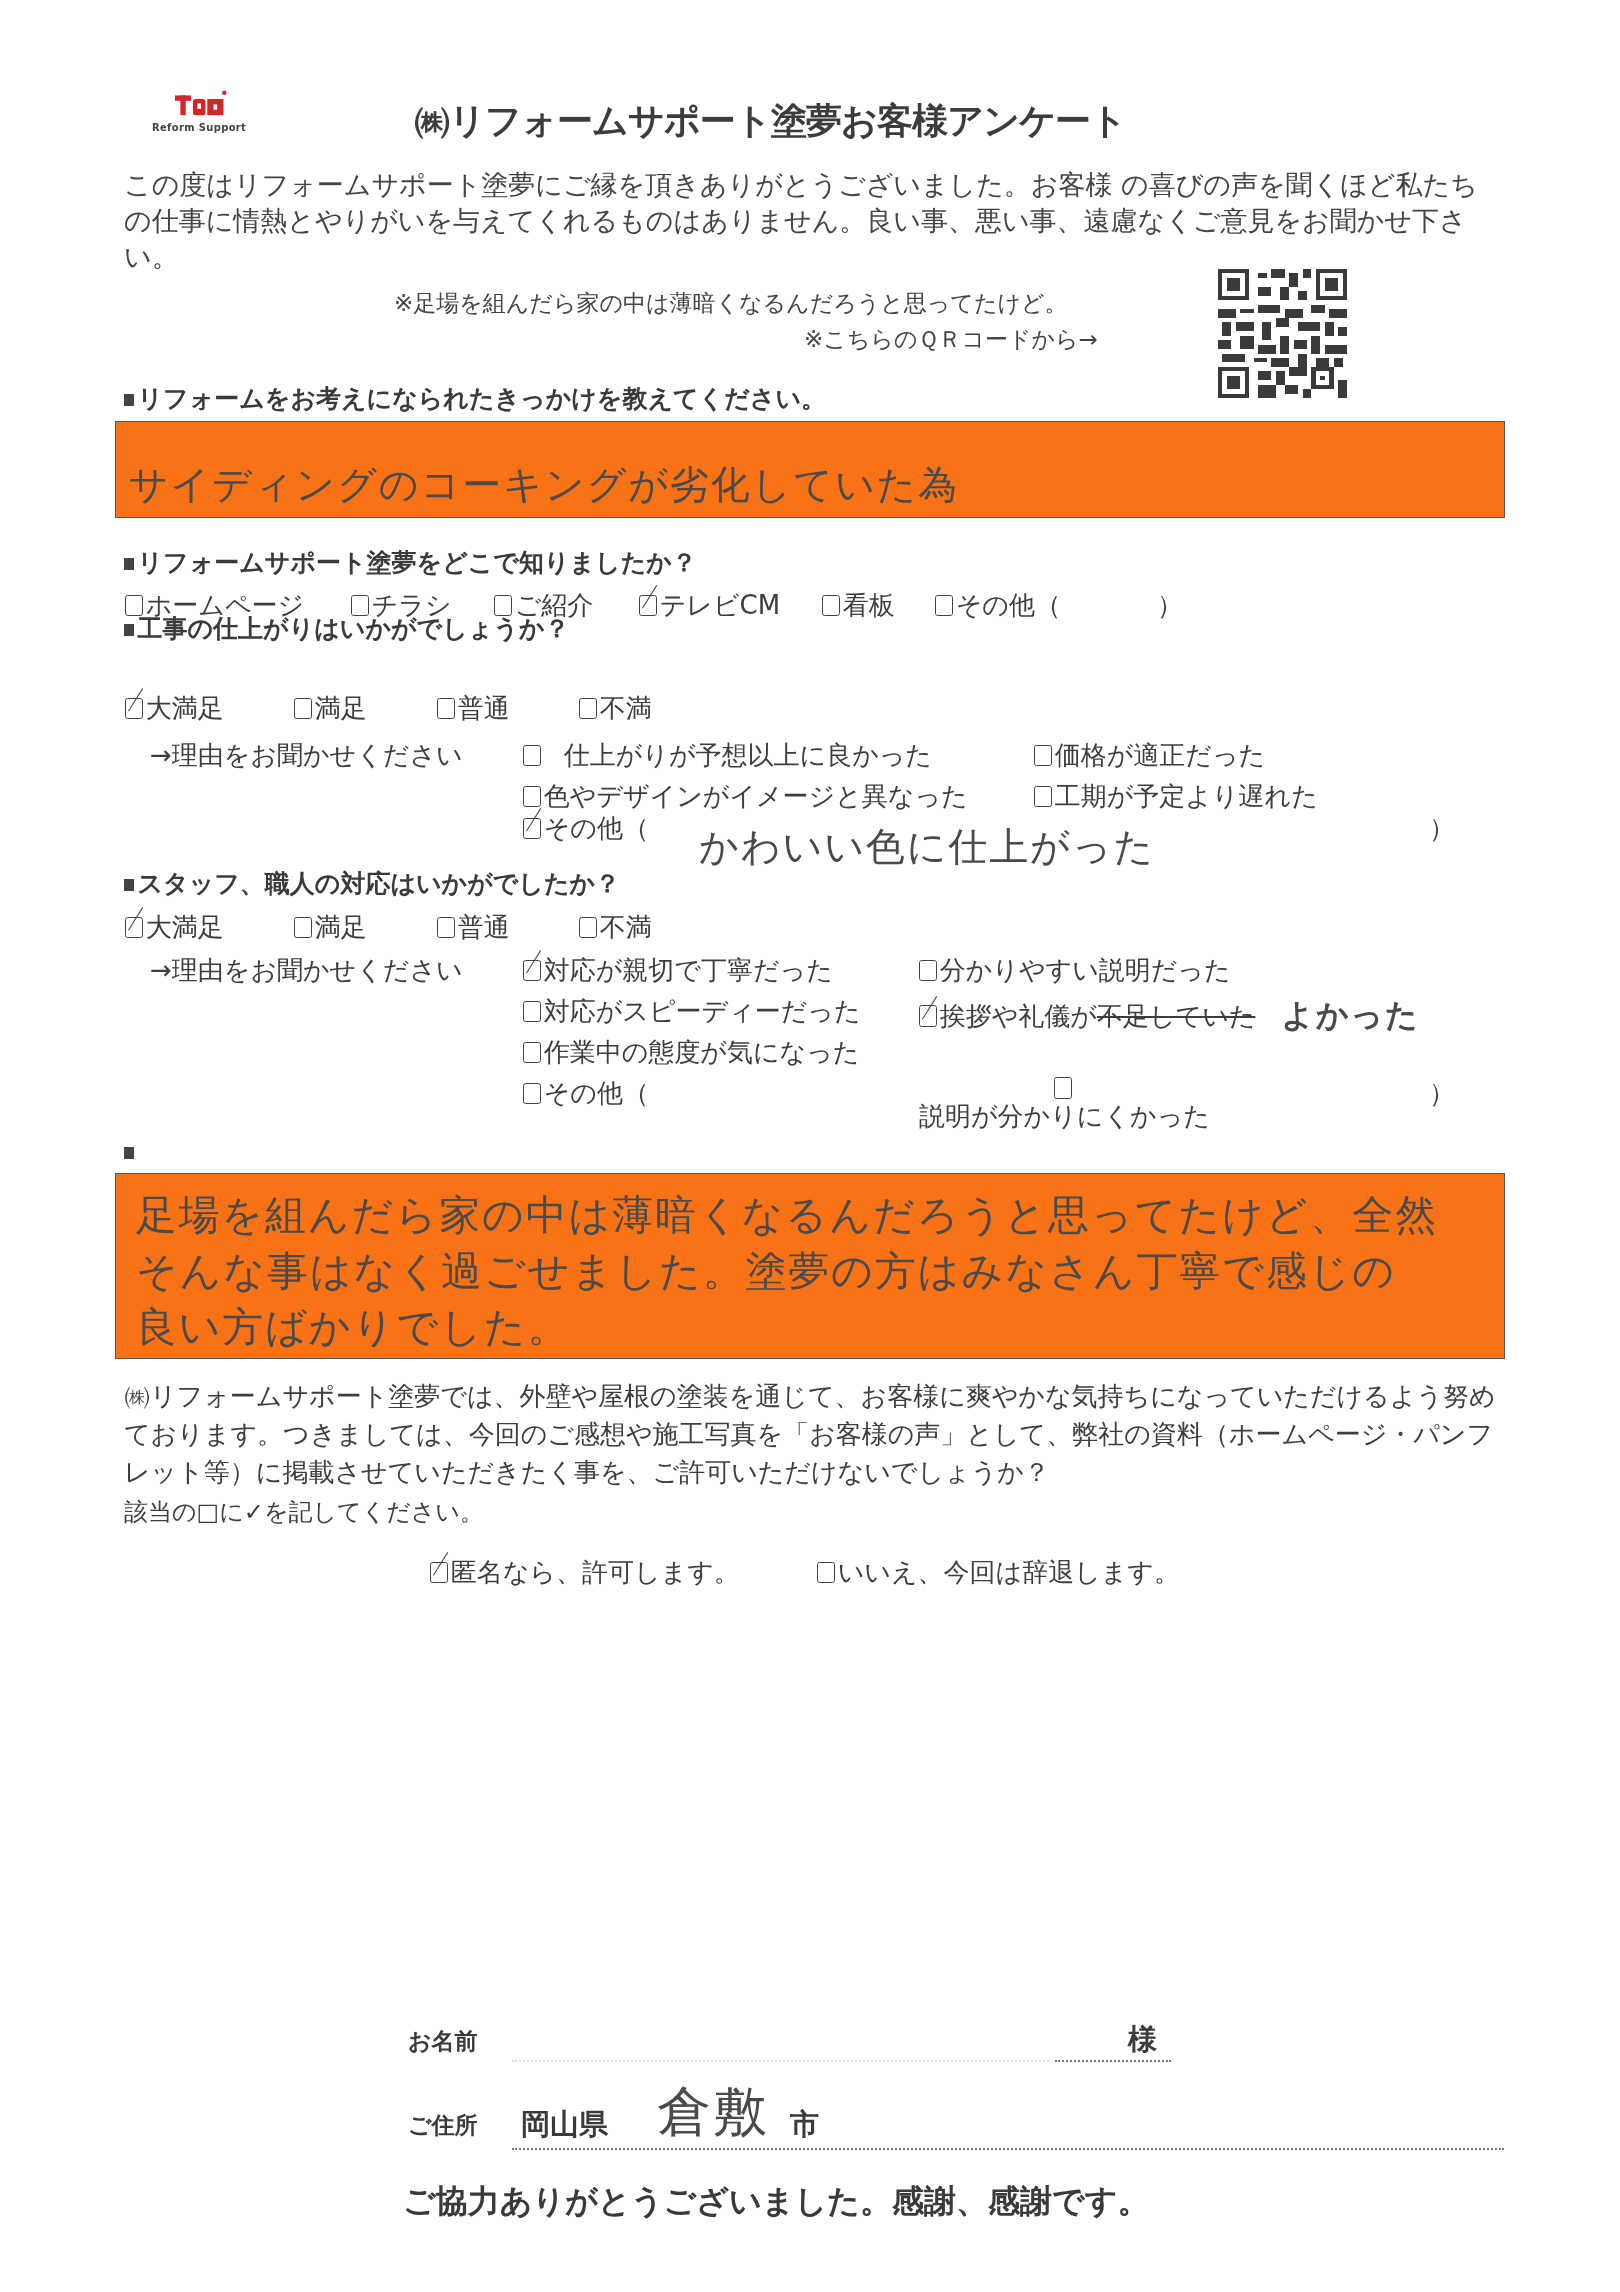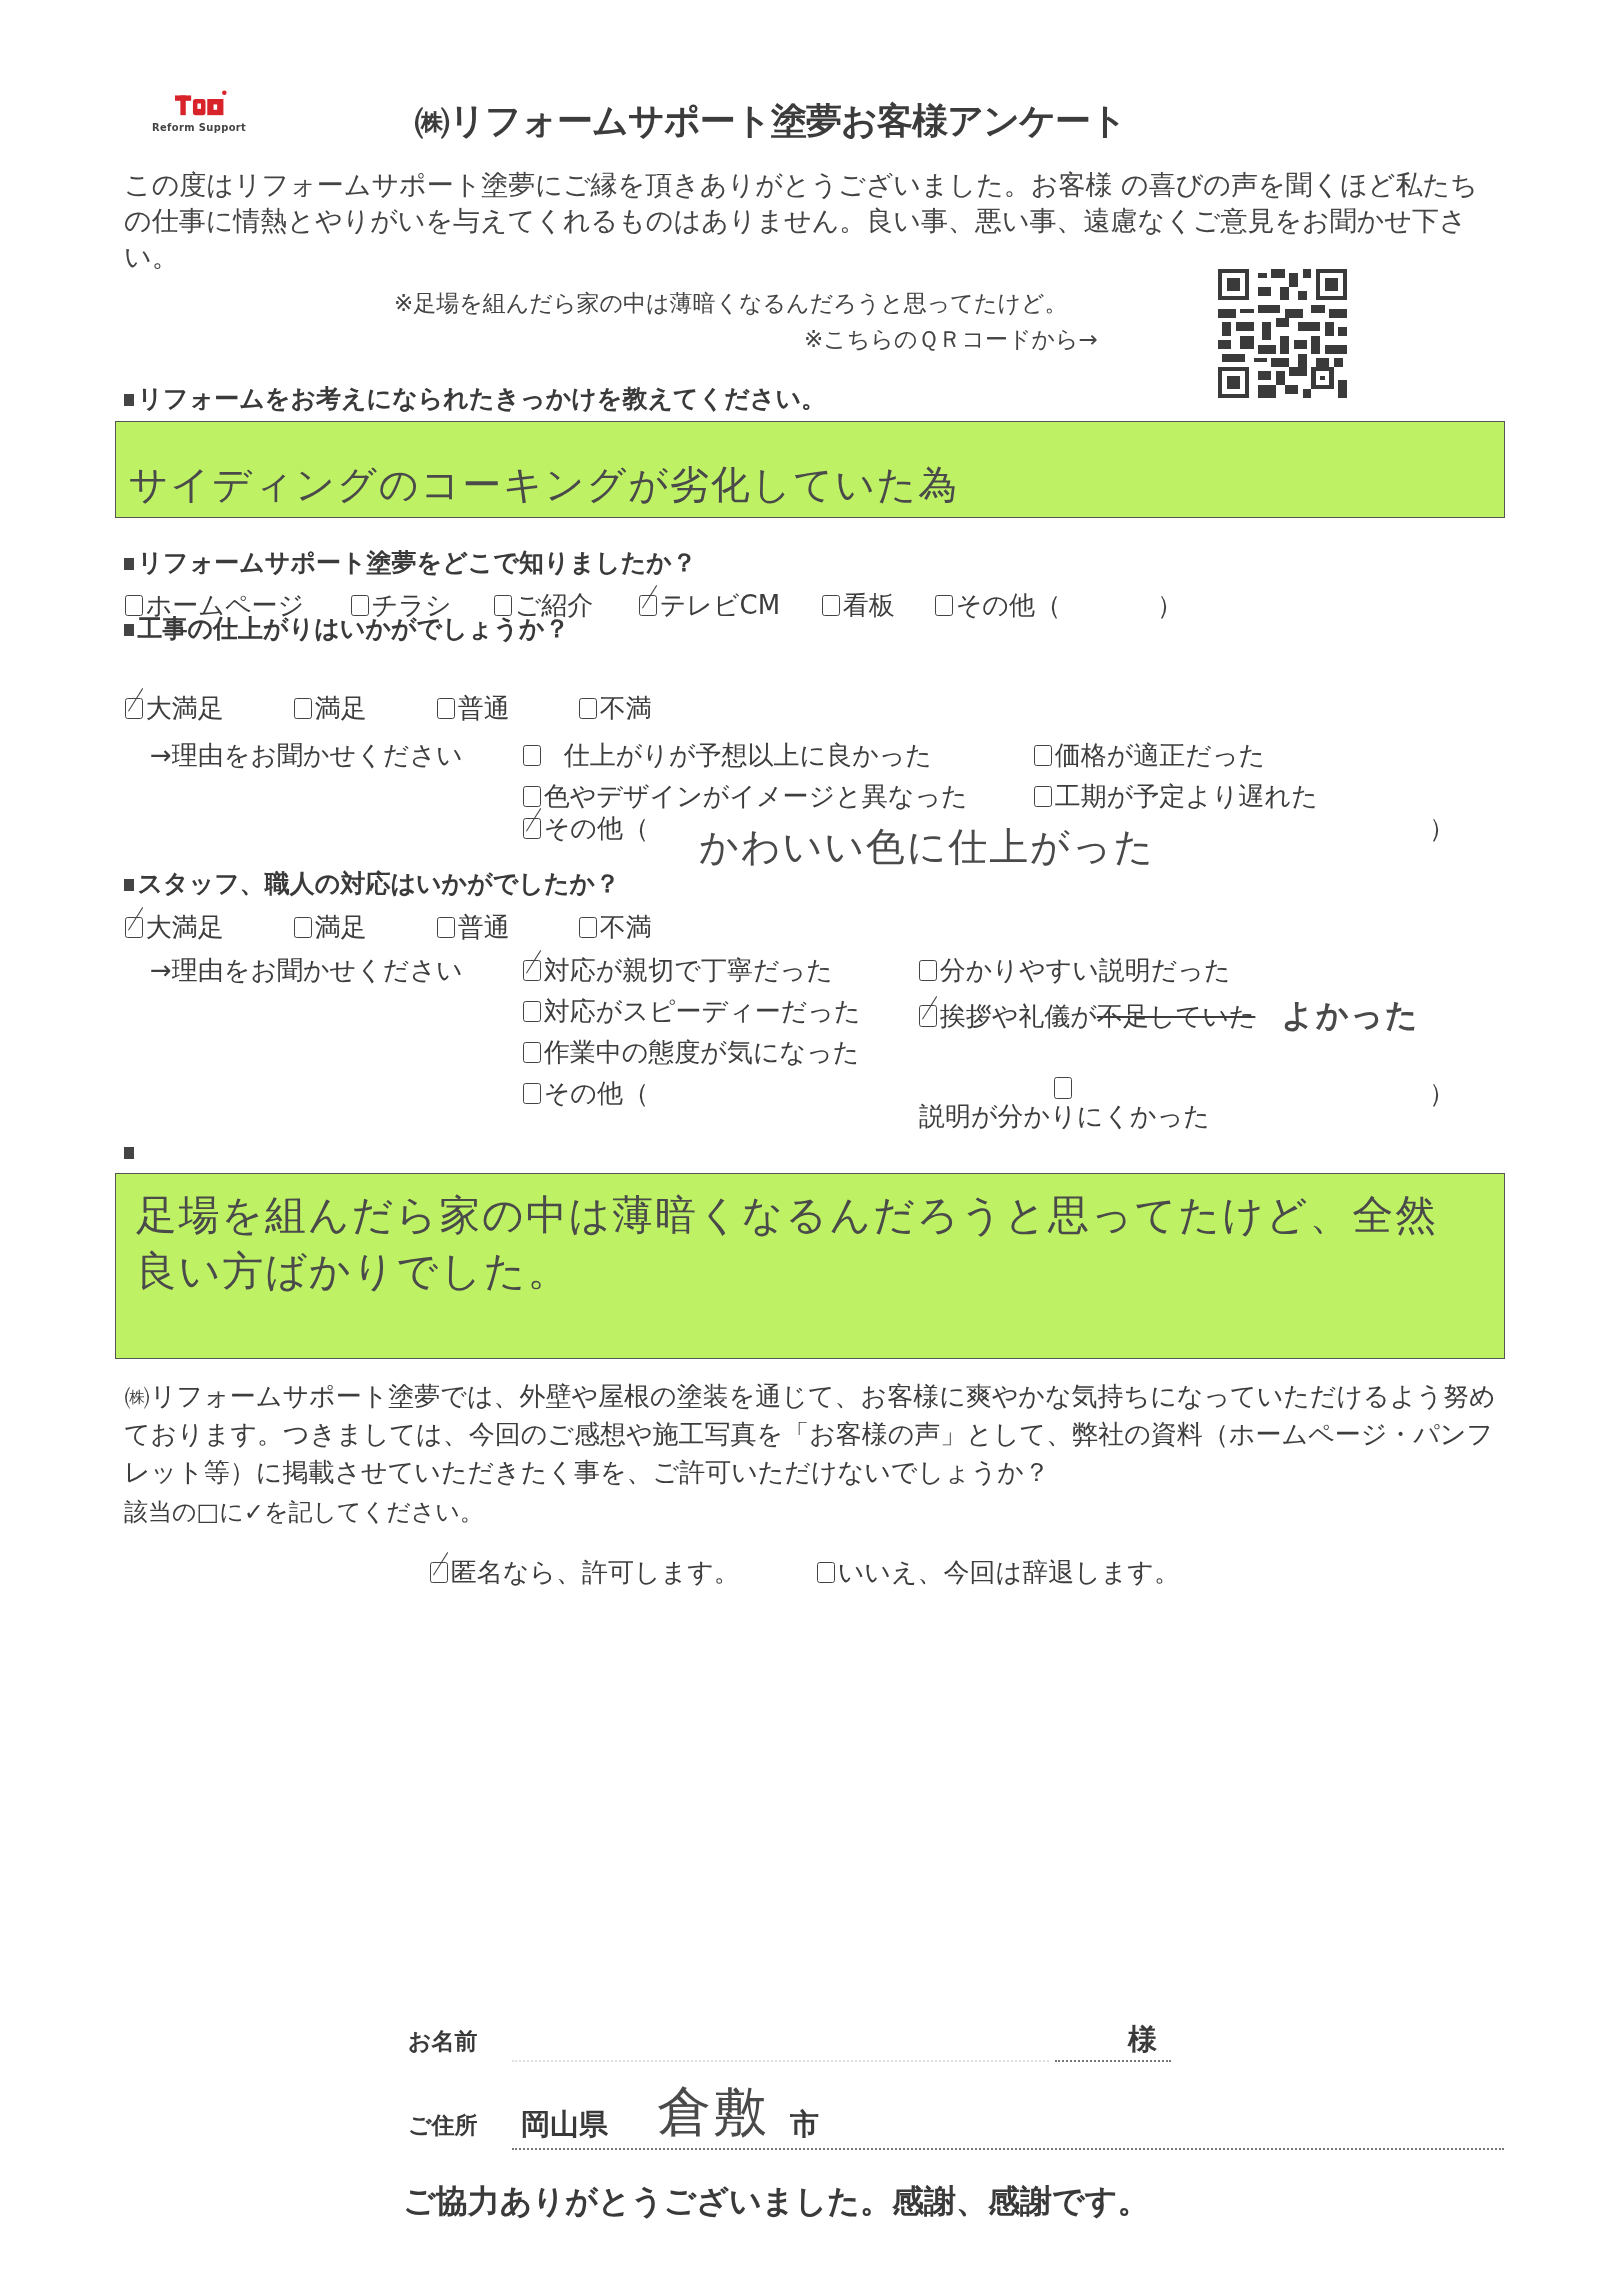--- a/index.html
+++ b/index.html
@@ -9,21 +9,21 @@
   .logo{left:143px;top:86px;width:125px;height:54px;}
   .logo-mark{position:absolute;left:32px;top:3.6px;width:52px;height:27px;}
   .logo-sub{position:absolute;left:9px;top:36px;font-size:9.9px;font-weight:bold;color:#444;letter-spacing:0.4px;white-space:nowrap;}
   .title{left:414px;top:97px;font-size:36px;font-weight:bold;color:#3c3c3c;letter-spacing:-0.9px;white-space:nowrap;}
   .intro{left:124px;top:167px;width:1379px;font-size:27px;line-height:36px;color:#444;}
   .note1{left:394px;top:288px;font-size:23px;color:#444;white-space:nowrap;}
   .note2{left:804px;top:324px;font-size:23px;color:#444;white-space:nowrap;}
   .qr{left:1218px;top:269px;width:129px;height:129px;}
   .qhead{font-size:25px;font-weight:bold;color:#3a3a3a;white-space:nowrap;}
   .qhead .sq{display:inline-block;width:9.9px;height:12.5px;background:#444;margin-right:3.6px;vertical-align:0.9px;}
-  .box{border:1.8px solid #555;background:#bef264;}
+  .box{border:1.8px solid #555;background:#f97316;}
   .hand{font-family:"DejaVu Serif","Liberation Serif",serif;color:#4a4a4a;font-weight:normal;white-space:nowrap;letter-spacing:1.8px;}
   .opt{font-size:26px;color:#3d3d3d;white-space:nowrap;display:flex;align-items:center;}
   .cb{display:inline-block;width:18px;height:21.5px;border:1.8px solid #444;border-radius:2.7px;margin-right:2.7px;position:relative;box-sizing:border-box;}
   .cb.checked::after{content:"";position:absolute;left:1.8px;top:-14.3px;width:23px;height:27px;
       border-left:1.8px solid #444;transform:rotate(32deg);transform-origin:bottom left;}
   .reason{font-size:26px;color:#3d3d3d;white-space:nowrap;}
   .strike{text-decoration:line-through;text-decoration-thickness:1.8px;}
   .dots{border-bottom:2.7px dotted #777;}
   .footer-label{font-size:25px;font-weight:bold;color:#3a3a3a;}
   .thanks{left:403px;top:2180px;font-size:32px;font-weight:bold;color:#3a3a3a;white-space:nowrap;}
@@ -239,20 +239,21 @@
     <span>その他（</span>
   </div>
 <div class="abs reason" style="left:1429px;top:1076px;">）</div>
 
 <div class="abs qhead" style="left:124px;top:1137px;">
   <span class="sq"></span>
 </div>
 <div class="abs box" style="left:115px;top:1173px;width:1388px;height:184px;">
   <div class="hand" style="position:absolute;left:19.7px;top:12.5px;font-size:41px;line-height:56px;">
     <div>足場を組んだら家の中は薄暗くなるんだろうと思ってたけど、全然</div>
+    <div>そんな事はなく過ごせました。塗夢の方はみなさん丁寧で感じの</div>
     <div>良い方ばかりでした。</div>
   </div>
 </div>
 
 <div class="abs" style="left:124px;top:1377px;width:1379px;font-size:26px;line-height:38px;color:#3d3d3d;">㈱リフォームサポート塗夢では、外壁や屋根の塗装を通じて、お客様に爽やかな気持ちになっていただけるよう努めております。つきましては、今回のご感想や施工写真を「お客様の声」として、弊社の資料（ホームページ・パンフレット等）に掲載させていただきたく事を、ご許可いただけないでしょうか？</div>
 <div class="abs reason" style="left:124px;top:1496px;font-size:24px;">該当の□に✓を記してください。</div>
 <div class="abs opt" style="left:410px;top:1555px;padding-left:20px;">
     <span class="cb checked"></span>
     <span>匿名なら、許可します。</span>
   </div>

